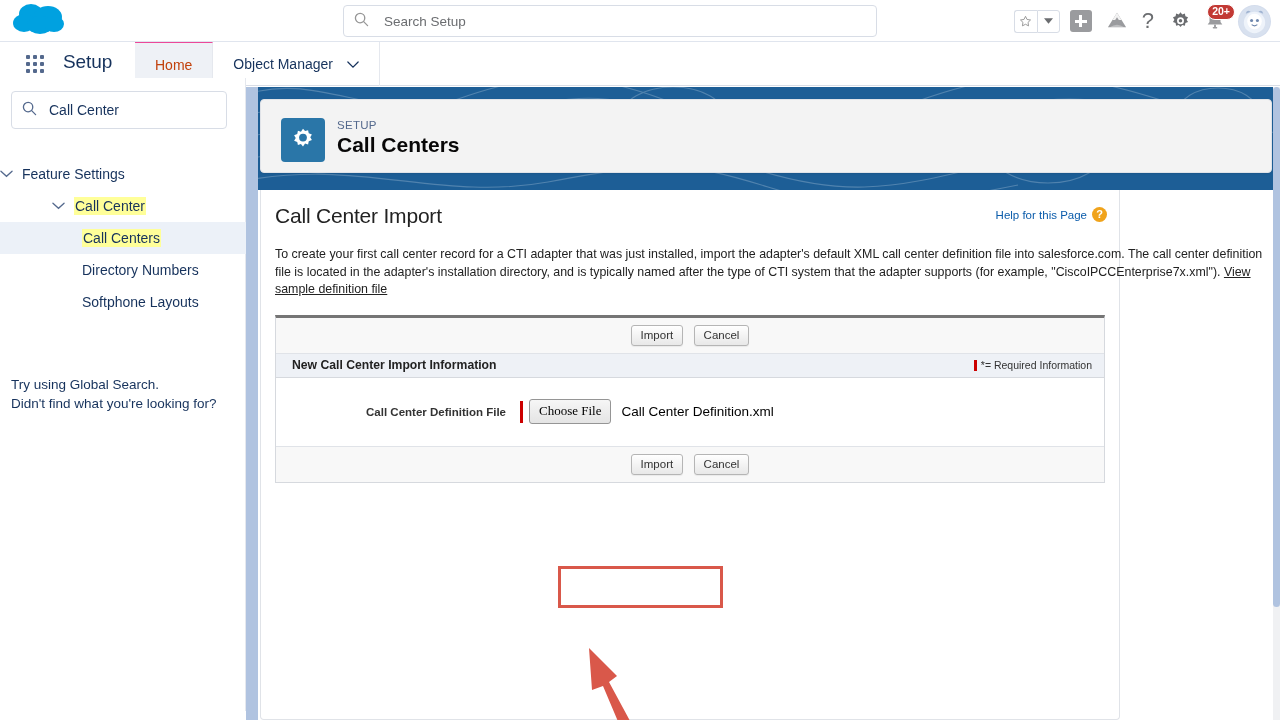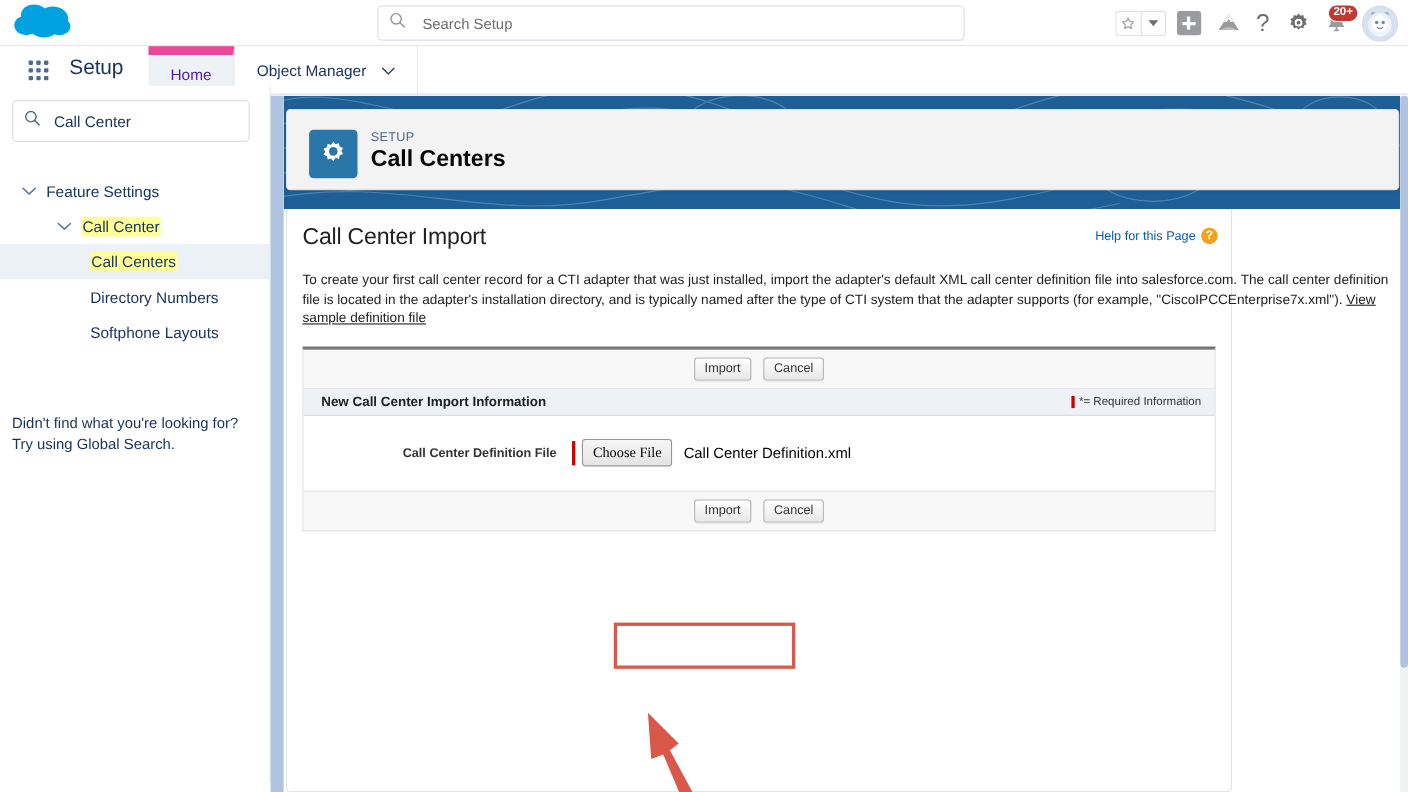--- a/index.html
+++ b/index.html
@@ -183,22 +183,22 @@
     display: flex;
     align-items: center;
     font-size: 14px;
     color: #16325c;
     border-right: 1px solid #e5e8ee;
     cursor: pointer;
     position: relative;
   }
   .tab.active {
     background: #eef1f6;
-    border-top: 8px solid #ec4899;
-    color: #4c1d95;
+    border-top: 1px solid #ec4899;
+    color: #c2410c;
   }
   .tab .caret { margin-left: 14px; }
 
   
   .sidebar {
     position: absolute;
     top: 78px; left: 0;
     width: 246px;
     height: 633px;
     background: #fff;
@@ -230,21 +230,21 @@
   .tree-row {
     height: 32px;
     display: flex;
     align-items: center;
     font-size: 14px;
     color: #16325c;
     cursor: pointer;
   }
   .tree-row.selected { background: #ecf1f8; }
   .tw-chev { width: 14px; height: 14px; margin-right: 8px; flex: none; }
-  .lvl1 { padding-left: 20px; }
+  .lvl1 { padding-left: 0; }
   .lvl2 { padding-left: 30px; }
   .lvl3 { padding-left: 52px; }
   .lvl4 { padding-left: 82px; }
   .hl { background: #ffff99; padding: 1px 1px; }
 
   .side-note {
     position: absolute;
     left: 11px; top: 297px;
     width: 225px;
     font-size: 13.5px;
@@ -645,22 +645,22 @@
       <span>Directory Numbers</span>
     </div>
 
     <div class="tree-row lvl4">
       <span>Softphone Layouts</span>
     </div>
 
   </div>
 
   <div class="side-note">
+    <div>Try using Global Search.</div>
     <div>Didn't find what you're looking for?</div>
-    <div>Try using Global Search.</div>
   </div>
 </div>
 
 <div class="divider-strip"></div>
 
 <div class="main">
 
   <div class="banner">
     <svg width="1015" height="103" viewBox="0 0 1015 103">
       <g fill="none" stroke="#ffffff" stroke-width="1.1" opacity=".5">

